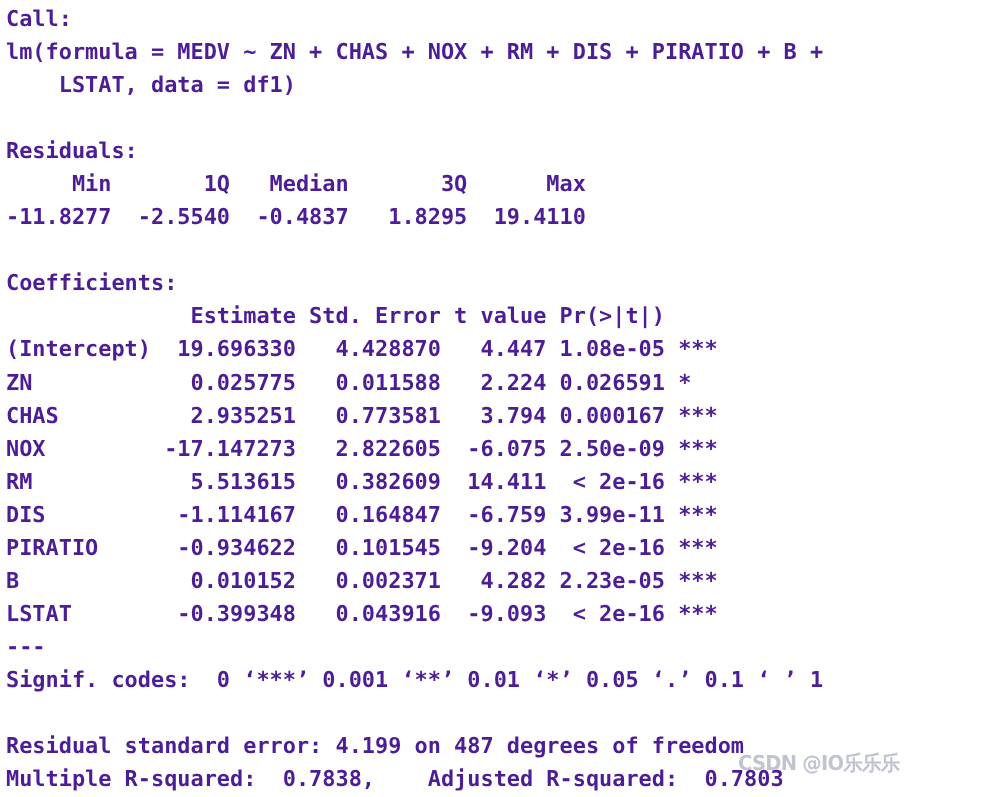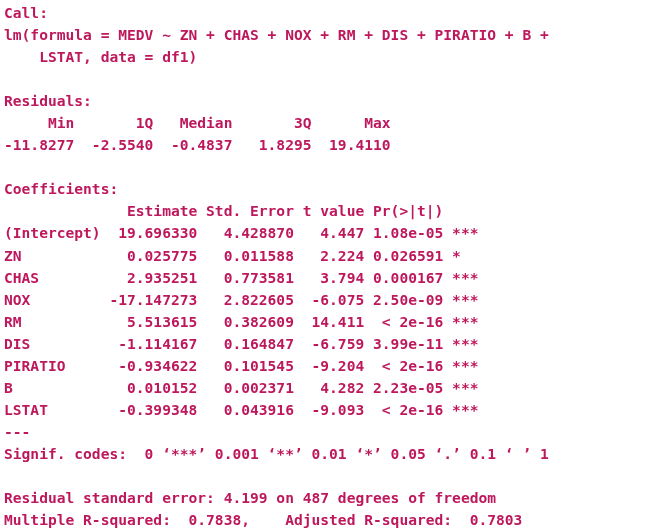--- a/index.html
+++ b/index.html
@@ -24,21 +24,21 @@
   .code-block {
     position: absolute;
     left: 4px;
     top: 2px;
     width: 653px;
     margin: 0;
     font-family: "DejaVu Sans Mono", "Liberation Mono", monospace;
     font-size: 14.6px;
     line-height: 22.05px;
     letter-spacing: 0px;
-    color: #be185d;
+    color: #4c1d95;
     white-space: pre;
     font-weight: 600;
     -webkit-font-smoothing: none;
   }
   .line {
     display: block;
     height: 22.05px;
     white-space: pre;
   }
   .watermark {
@@ -56,14 +56,15 @@
     pointer-events: none;
   }
 </style>
 </head>
 <body>
 
 <div id="console">
 
   <pre class="code-block"><span class="line">Call:</span><span class="line">lm(formula = MEDV ~ ZN + CHAS + NOX + RM + DIS + PIRATIO + B +</span><span class="line">    LSTAT, data = df1)</span><span class="line"></span><span class="line">Residuals:</span><span class="line">     Min       1Q   Median       3Q      Max</span><span class="line">-11.8277  -2.5540  -0.4837   1.8295  19.4110</span><span class="line"></span><span class="line">Coefficients:</span><span class="line">              Estimate Std. Error t value Pr(&gt;|t|)</span><span class="line">(Intercept)  19.696330   4.428870   4.447 1.08e-05 ***</span><span class="line">ZN            0.025775   0.011588   2.224 0.026591 *</span><span class="line">CHAS          2.935251   0.773581   3.794 0.000167 ***</span><span class="line">NOX         -17.147273   2.822605  -6.075 2.50e-09 ***</span><span class="line">RM            5.513615   0.382609  14.411  &lt; 2e-16 ***</span><span class="line">DIS          -1.114167   0.164847  -6.759 3.99e-11 ***</span><span class="line">PIRATIO      -0.934622   0.101545  -9.204  &lt; 2e-16 ***</span><span class="line">B             0.010152   0.002371   4.282 2.23e-05 ***</span><span class="line">LSTAT        -0.399348   0.043916  -9.093  &lt; 2e-16 ***</span><span class="line">---</span><span class="line">Signif. codes:  0 ‘***’ 0.001 ‘**’ 0.01 ‘*’ 0.05 ‘.’ 0.1 ‘ ’ 1</span><span class="line"></span><span class="line">Residual standard error: 4.199 on 487 degrees of freedom</span><span class="line">Multiple R-squared:  0.7838,    Adjusted R-squared:  0.7803</span></pre>
 
+  <div class="watermark">CSDN @IO乐乐乐</div>
 
 </div>
 
 </body></html>

